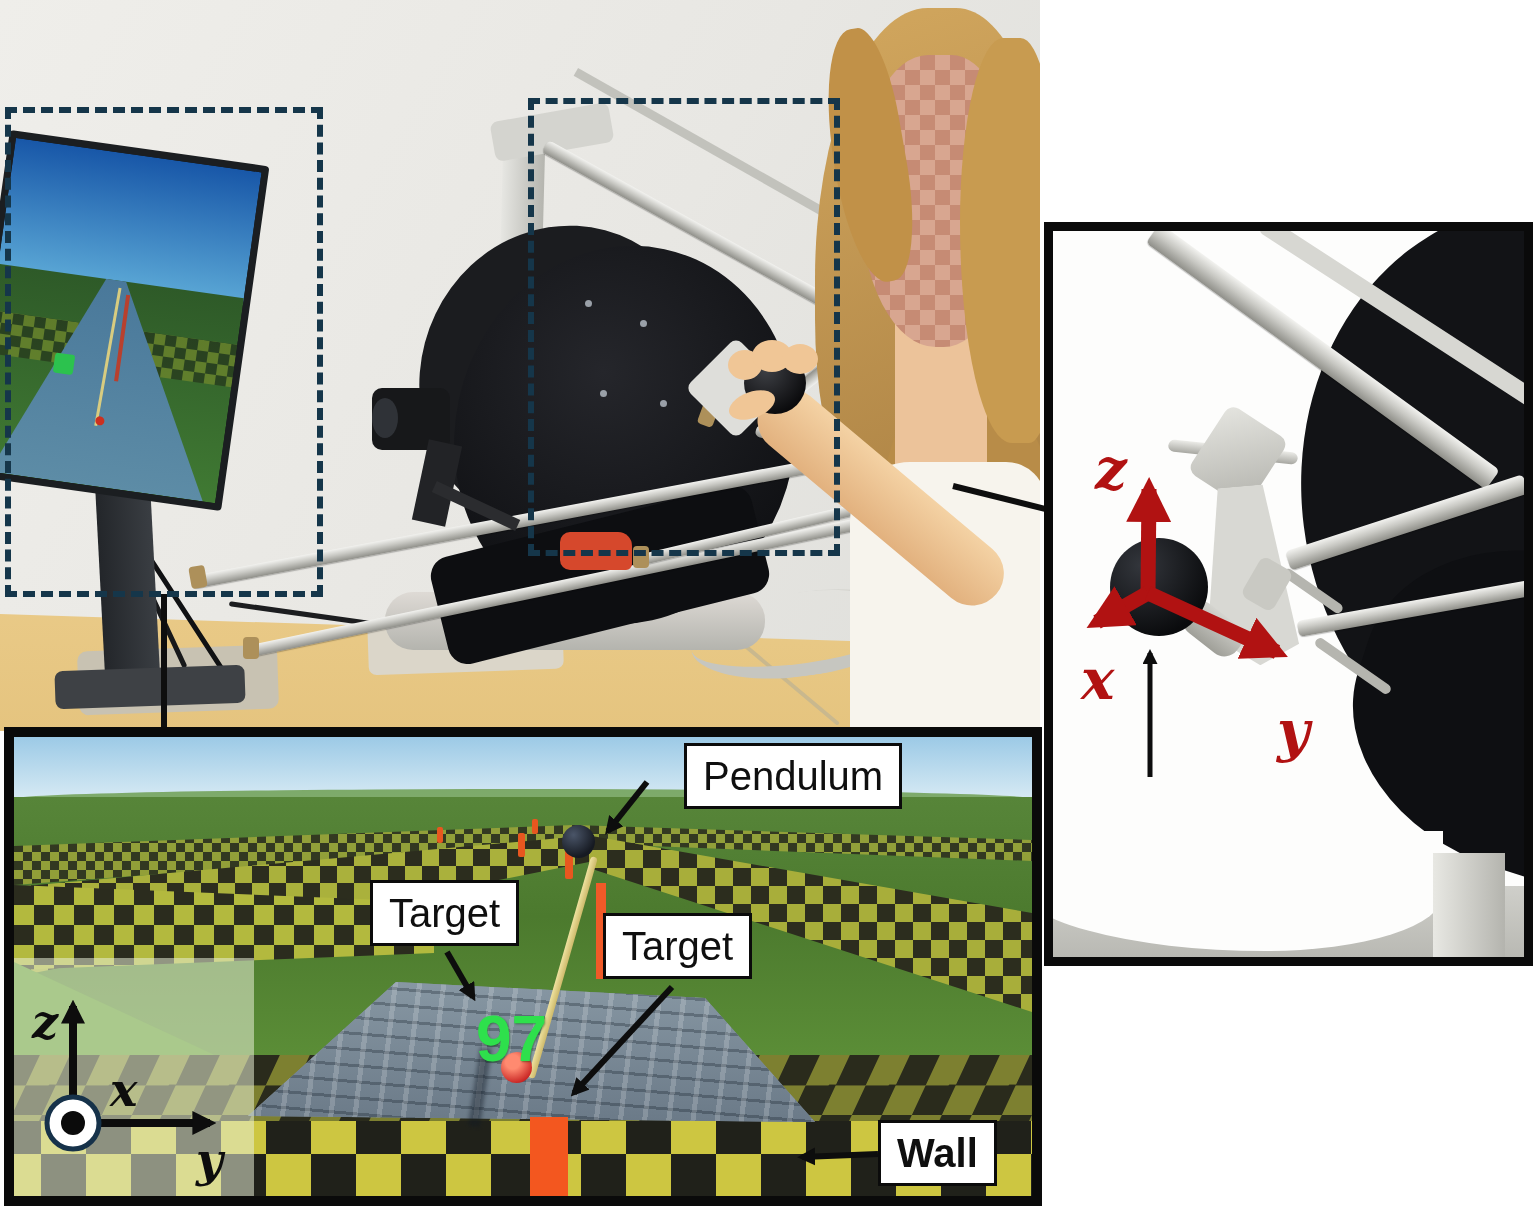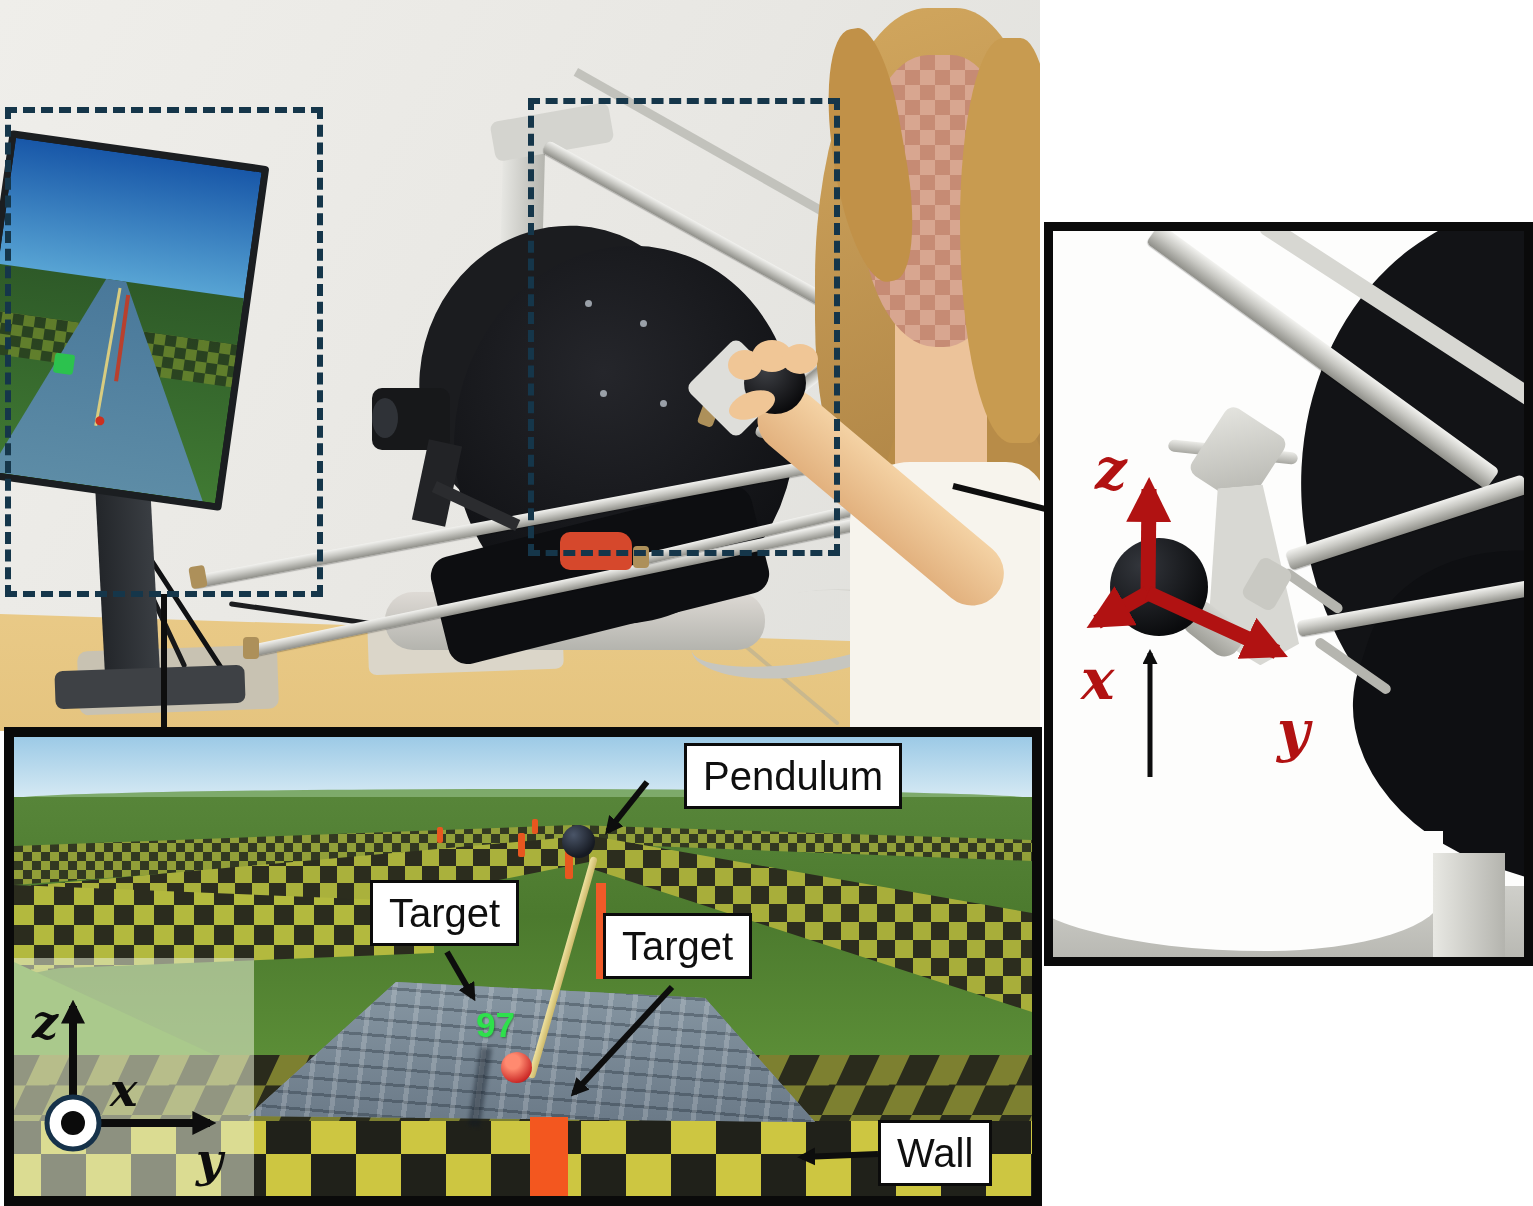--- a/index.html
+++ b/index.html
@@ -134,34 +134,34 @@
   .op4{left:551px;top:96px;width:8px;height:46px;}
   .target-pole{left:582px;top:146px;width:10px;height:96px;background:#f05a28;}
   .pend-shadow{left:460px;top:310px;width:12px;height:80px;background:rgba(15,25,35,.45);
                transform:rotate(9deg);filter:blur(2px);}
   .rod{left:577px;top:120px;width:7px;height:230px;border-radius:4px;transform-origin:50% 0;transform:rotate(16deg);
        background:linear-gradient(90deg,#efe2a0,#cdb96a);}
   .pend-ball{left:548px;top:88px;width:33px;height:33px;border-radius:50%;
              background:radial-gradient(circle at 35% 30%,#4a5568,#161a22 70%);}
   .red-ball{left:487px;top:315px;width:31px;height:31px;border-radius:50%;
             background:radial-gradient(circle at 38% 32%,#ff8a70 25%,#c62020 78%);}
-  .score-97{left:462px;top:270px;font-size:35px;font-weight:bold;color:#2ee04c;
+  .score-97{left:462px;top:270px;font-size:64px;font-weight:bold;color:#2ee04c;
             text-shadow:1px 1px 2px rgba(0,60,0,.45);line-height:1;}
   .coord-overlay{left:0;top:221px;width:240px;height:238px;background:rgba(232,238,214,.55);}
   .ax{font-family:"DejaVu Serif","Liberation Serif",serif;font-style:italic;font-weight:bold;
       font-size:46px;color:#0d0d0d;line-height:1;}
   .ax-z{left:18px;top:262px;}
   .ax-x{left:96px;top:330px;}
   .ax-y{left:182px;top:400px;}
   .lbl{background:#ffffff;border:3px solid #0b0b0b;color:#0f0f0f;font-size:40px;line-height:1;
        padding:10px 16px;white-space:nowrap;z-index:4;}
   .lbl-pendulum{left:634px;top:6px;margin-left:36px;}
   .lbl-score{left:356px;top:143px;}
   .lbl-target{left:589px;top:176px;}
-  .lbl-wall{left:864px;top:383px;}
+  .lbl-wall{left:864px;top:383px;font-weight:bold;}
   .panel-svg{left:0;top:0;width:100%;height:100%;pointer-events:none;z-index:3;}
 
   
   #zoom-panel{left:1044px;top:222px;width:489px;height:744px;border:9px solid #0a0a0a;
               background:#fdfdfc;overflow:hidden;z-index:10;}
   .zp-disk-big{left:250px;top:-30px;width:520px;height:600px;border-radius:50%;background:#121316;transform:rotate(-12deg);}
   .zp-disk-low{left:300px;top:330px;width:420px;height:320px;border-radius:45%;background:#0e0f12;transform:rotate(18deg);}
   .zp-bar1{left:100px;top:-10px;width:420px;height:24px;transform:rotate(36deg);}
   .zp-bar2{left:210px;top:-16px;width:330px;height:18px;background:#d7d7d2;transform-origin:0 50%;transform:rotate(33deg);border-radius:5px;}
   .zp-pin1{left:115px;top:215px;width:130px;height:12px;border-radius:6px;transform:rotate(6deg);

